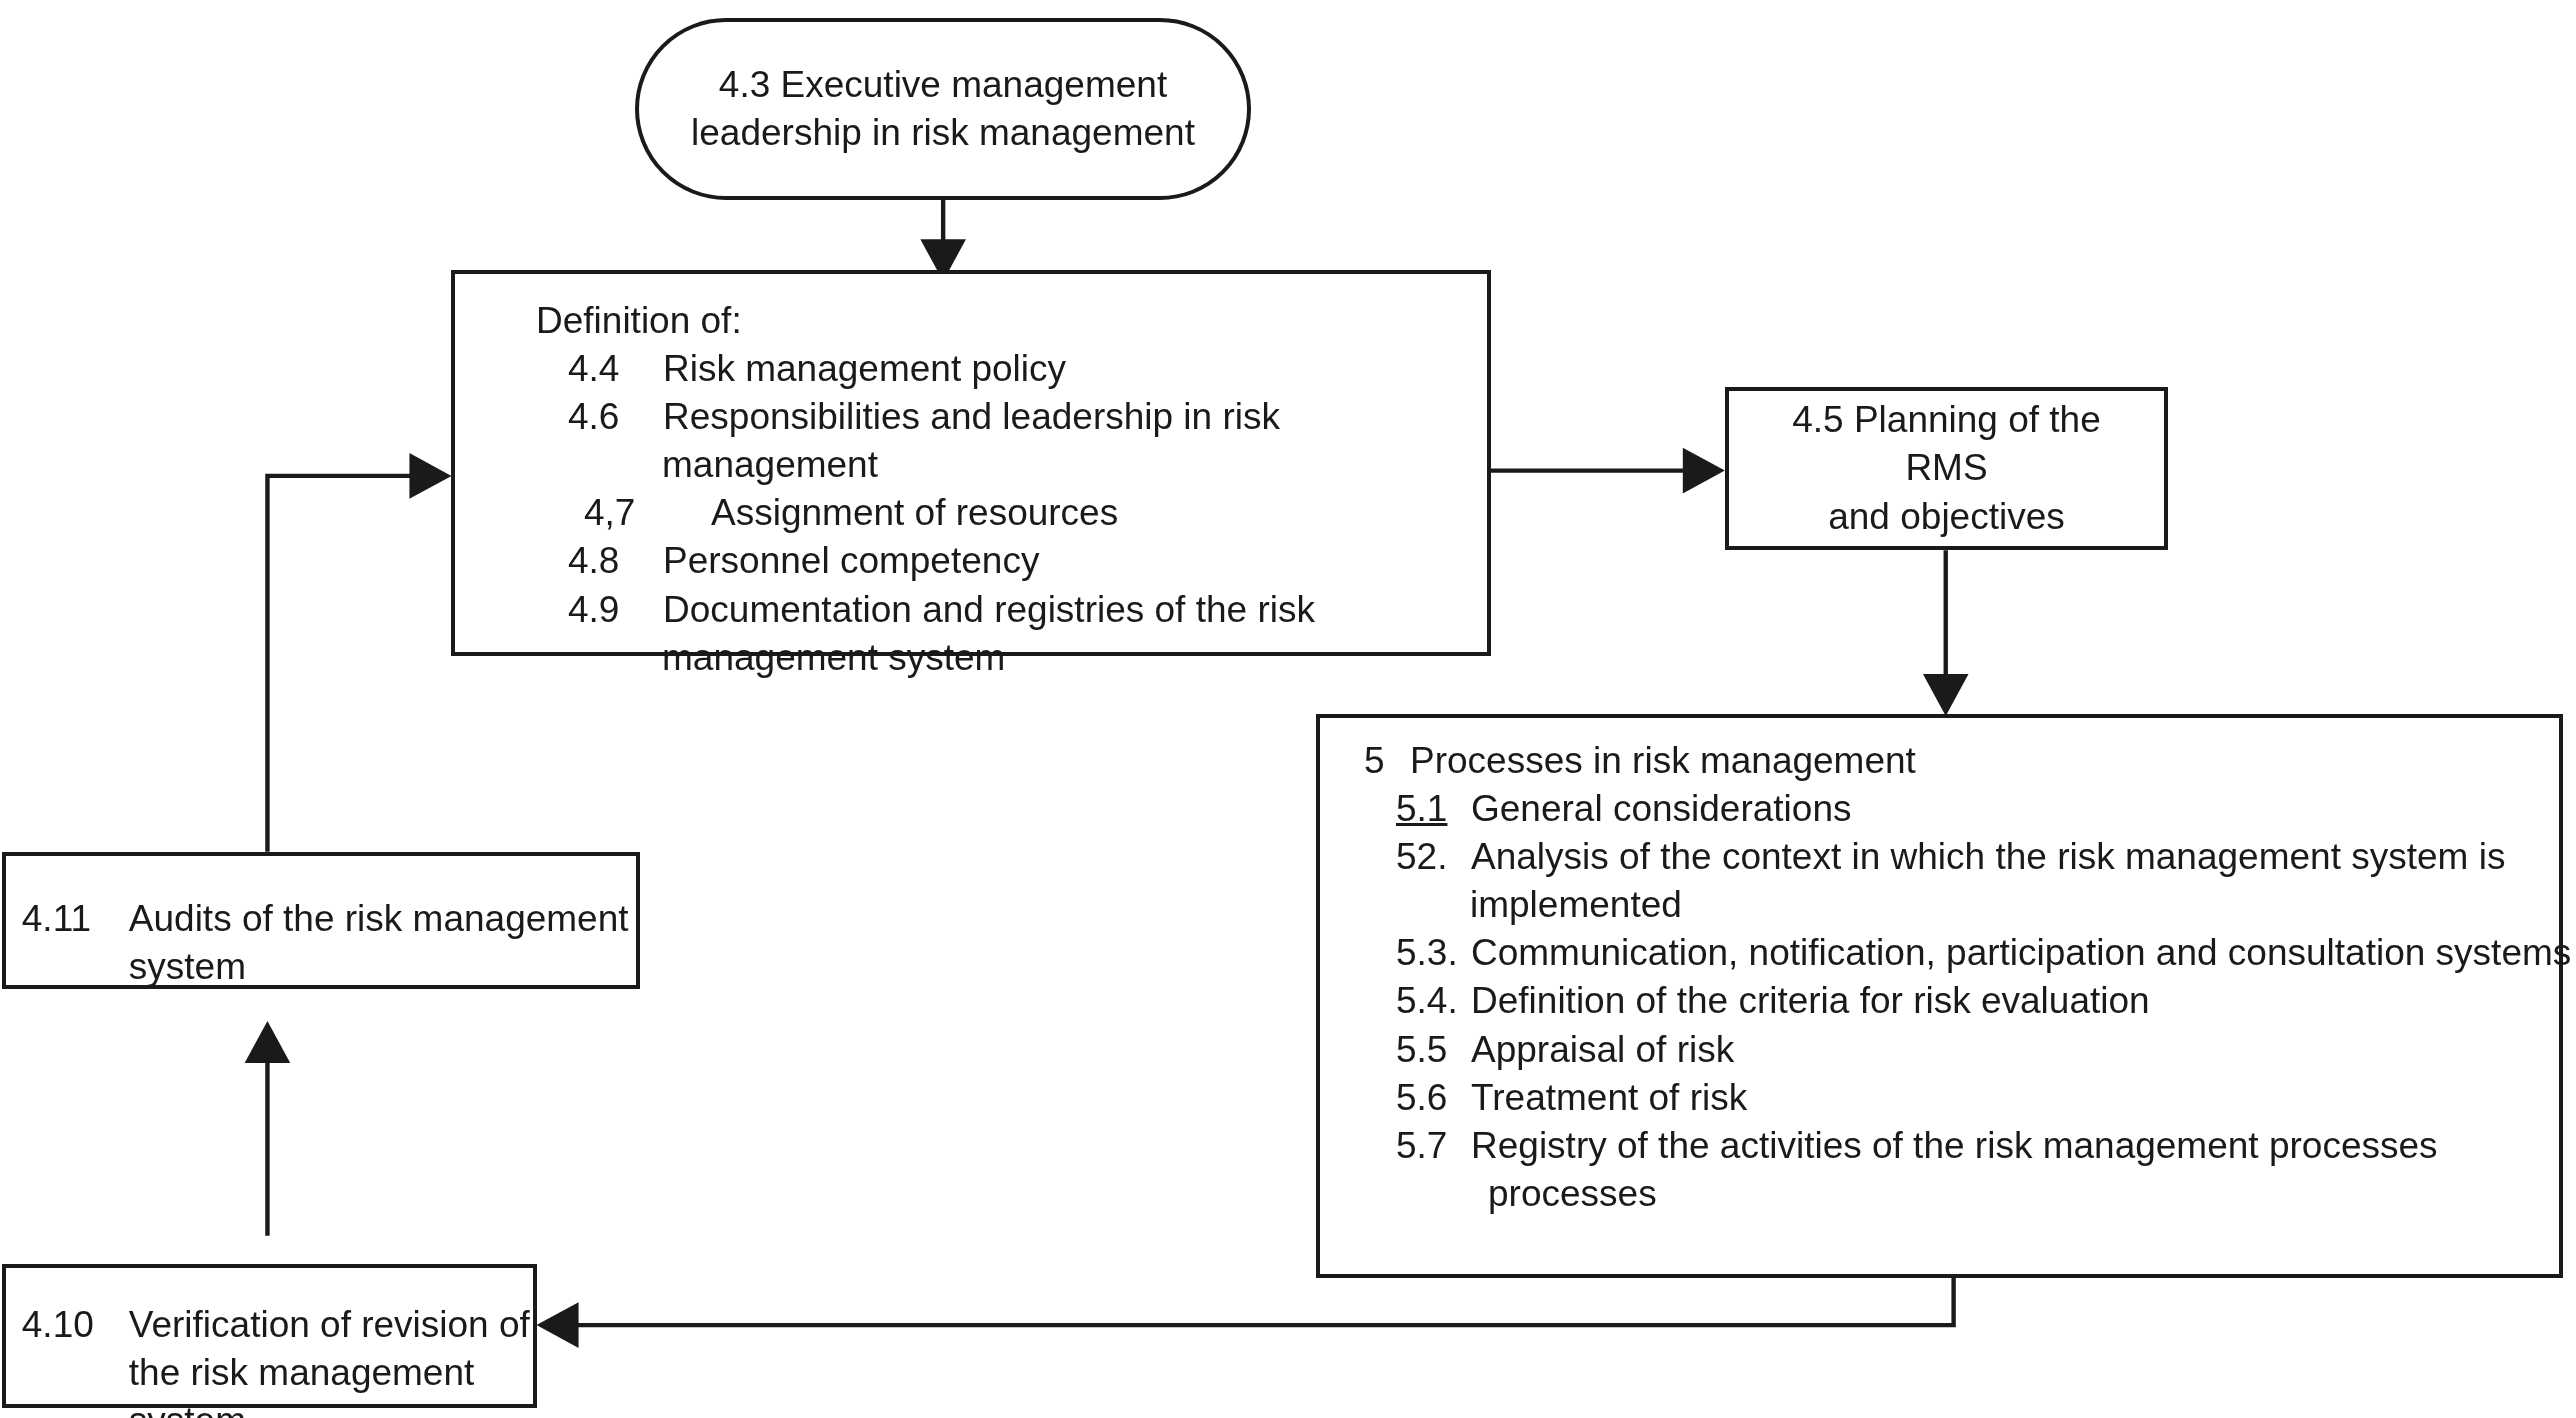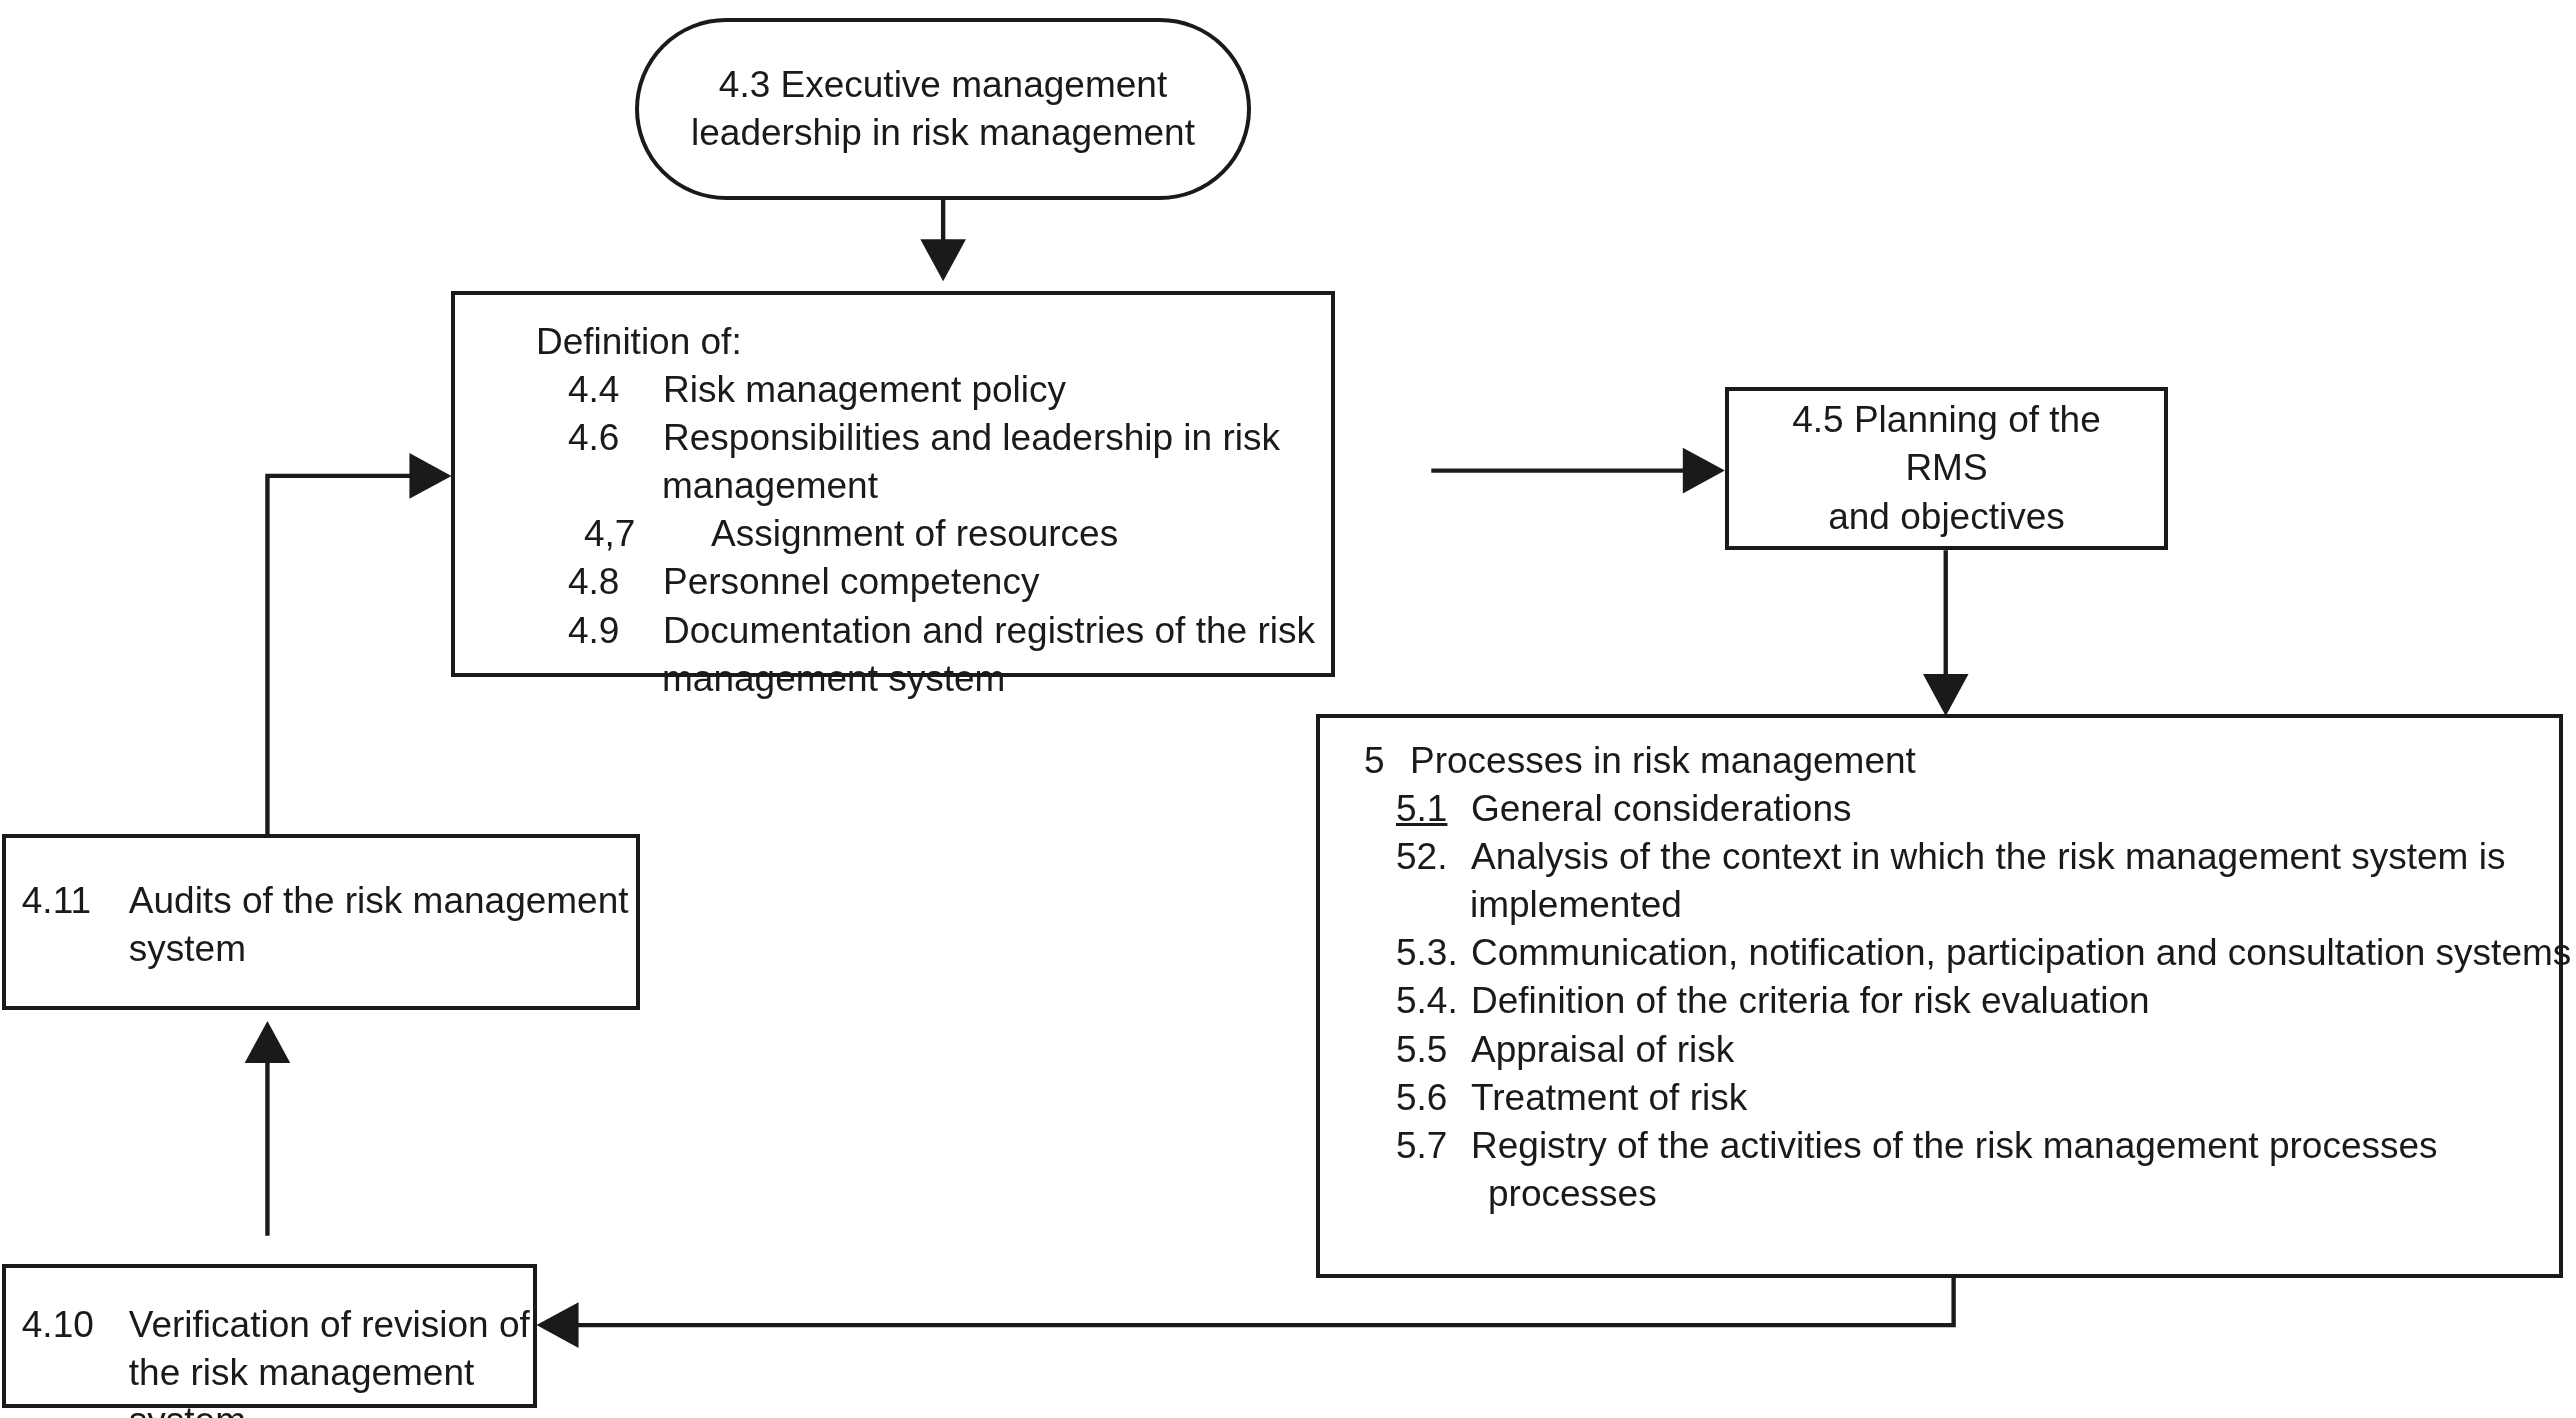--- a/index.html
+++ b/index.html
@@ -119,21 +119,21 @@
     </g>
   </svg>
 
   <div class="node rounded" style="left:635px; top:18px; width:616px; height:182px;">
     <div class="pad">
       <div>4.3 Executive management</div>
       <div>leadership in risk management</div>
     </div>
   </div>
 
-  <div class="node" style="left:451px; top:291px; width:884px; height:386px; padding:23px 0 0 81px;">
+  <div class="node" style="left:451px; top:270px; width:1040px; height:386px; padding:23px 0 0 81px;">
 
     <div class="hdr">Definition of:</div>
 
     <div class="row" style="margin-left:32px;">
       <span class="num" style="width:95px;">4.4</span>
       <span class="txt">Risk management policy</span>
     </div>
 
     <div class="row" style="margin-left:32px;">
       <span class="num" style="width:95px;">4.6</span>
@@ -204,21 +204,21 @@
     </div>
 
     <div class="row" style="margin-left:32px;">
       <span class="num" style="width:75px;">5.7</span>
       <span class="txt">Registry of the activities of the risk management processes</span>
     </div>
 
     <div class="cont" style="margin-left:124px;">processes</div>
   </div>
 
-  <div class="node" style="left:1.8px; top:834px; width:638px; height:176px; padding:39px 0 4px 16px;">
+  <div class="node" style="left:1.8px; top:852px; width:638px; height:137px; padding:39px 0 4px 16px;">
     <div class="row">
       <span class="num" style="width:107px;">4.11</span>
       <span class="txt">Audits of the risk management</span>
     </div>
     <div class="cont" style="margin-left:107px;">system</div>
   </div>
 
   <div class="node" style="left:1.8px; top:1264px; width:535px; height:144px; padding:33px 0 0 16px;">
     <div class="row">
       <span class="num" style="width:107px;">4.10</span>

